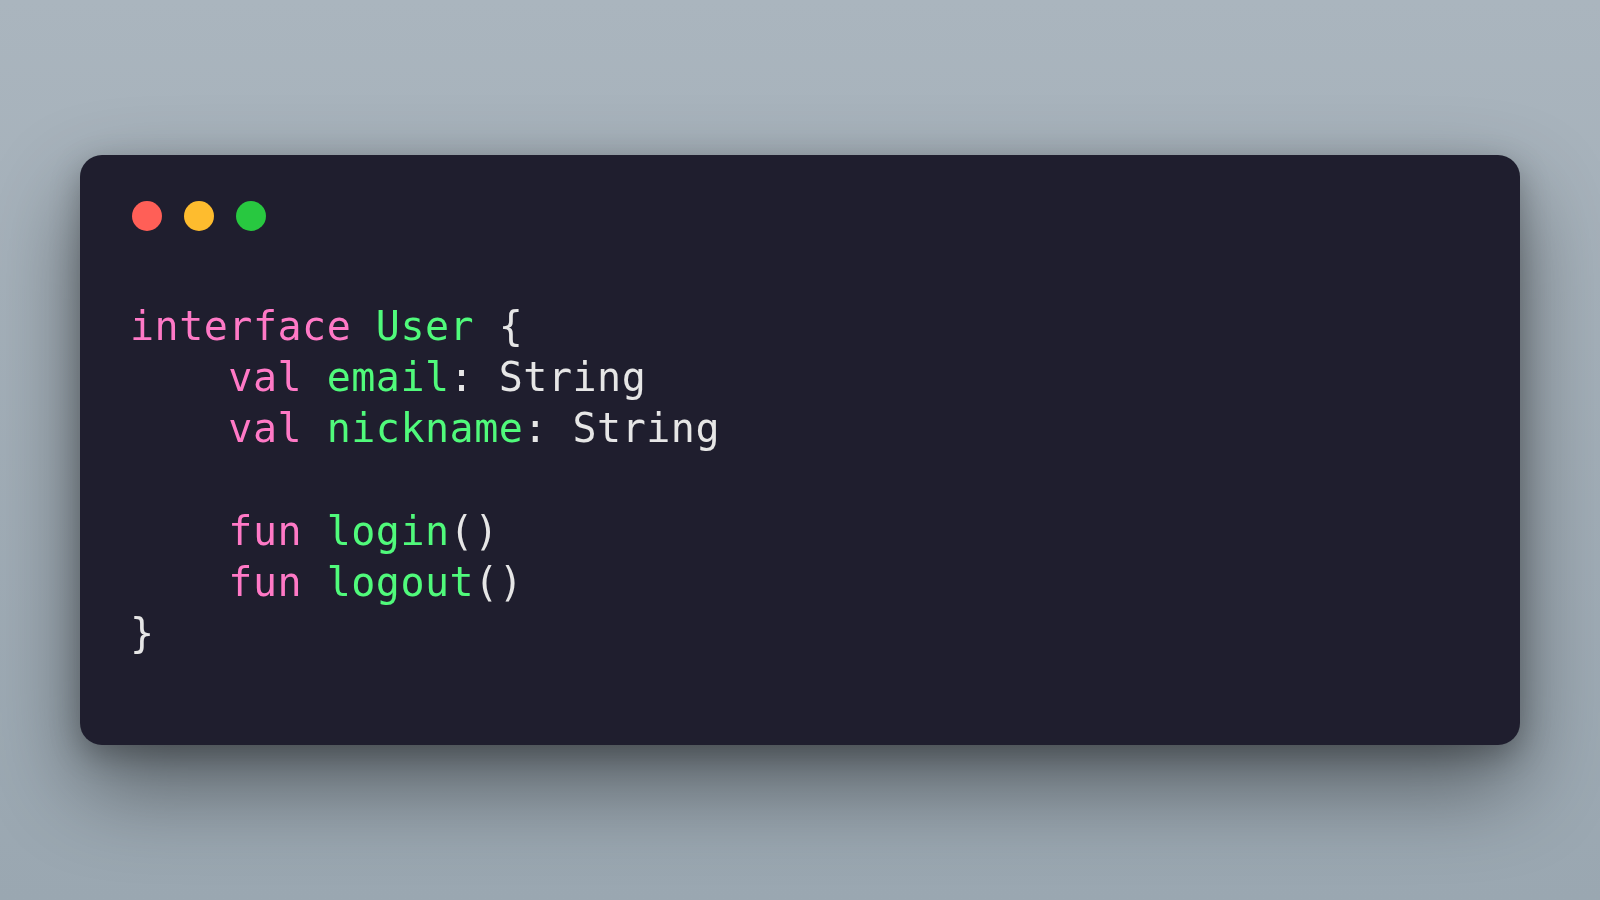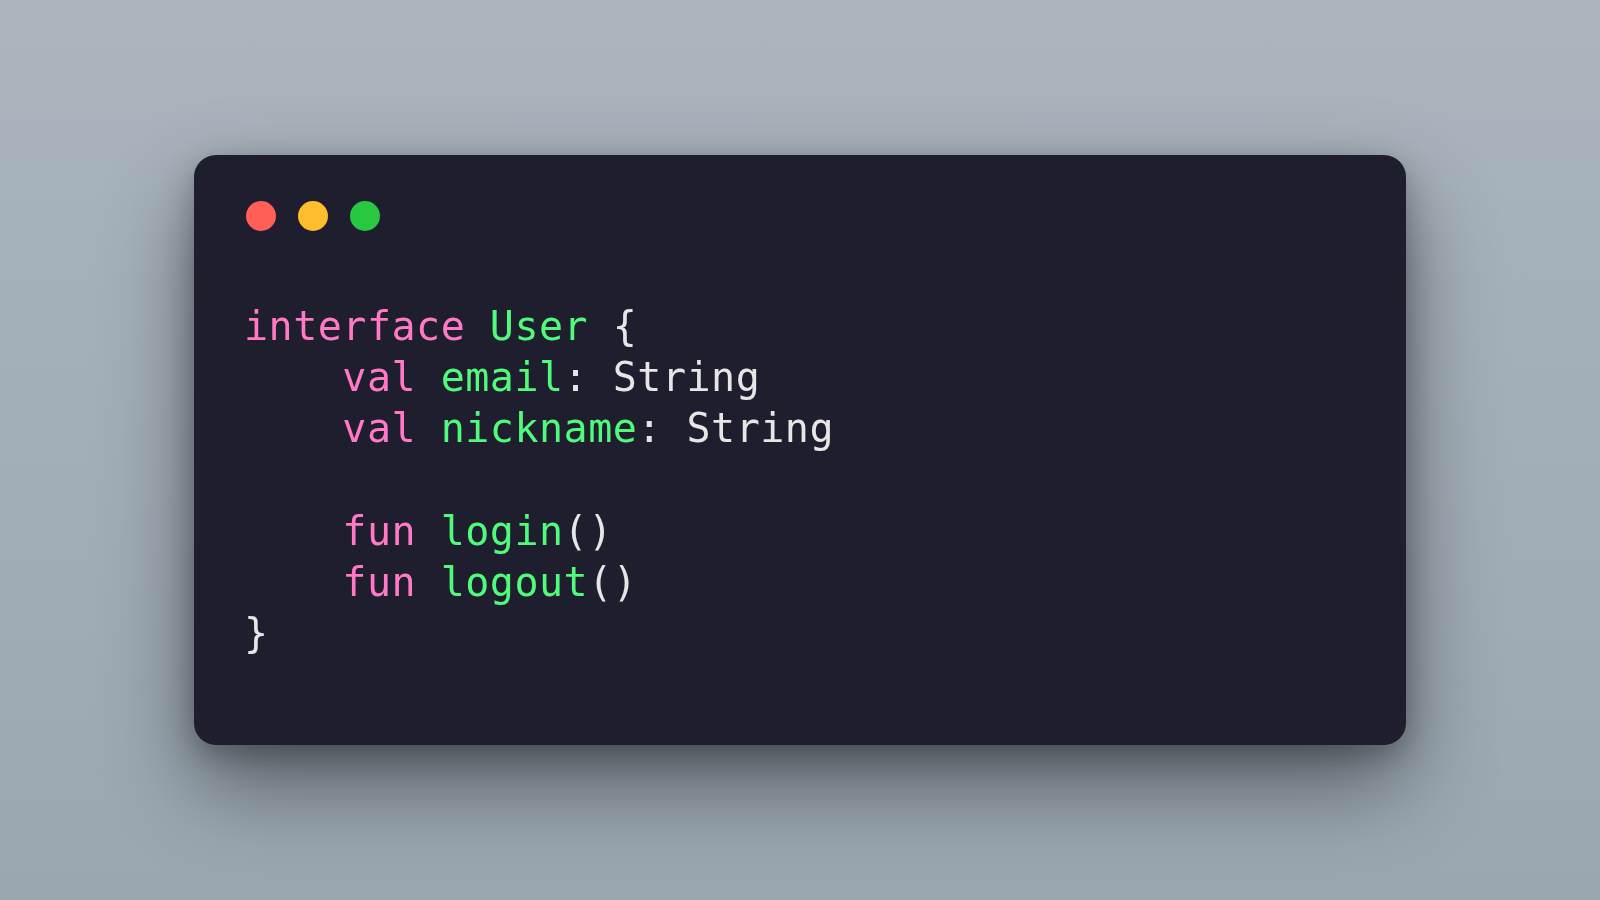--- a/index.html
+++ b/index.html
@@ -5,21 +5,21 @@
   * { margin: 0; padding: 0; box-sizing: border-box; }
   html, body { width: 1600px; height: 900px; }
   body {
     background: linear-gradient(180deg, #aab5be 0%, #9aa7b1 100%);
     display: flex;
     align-items: center;
     justify-content: center;
     font-family: ui-monospace, "SF Mono", Menlo, Consolas, monospace;
   }
   .window {
-    width: 1212px;
+    width: 1440px;
     height: 590px;
     background: #1f1e2e;
     border-radius: 22px;
     box-shadow: 0 40px 90px rgba(0,0,0,0.45), 0 10px 30px rgba(0,0,0,0.25);
     position: relative;
     padding: 46px 50px 50px 50px;
   }
   .traffic-lights {
     display: flex;
     gap: 22px;

